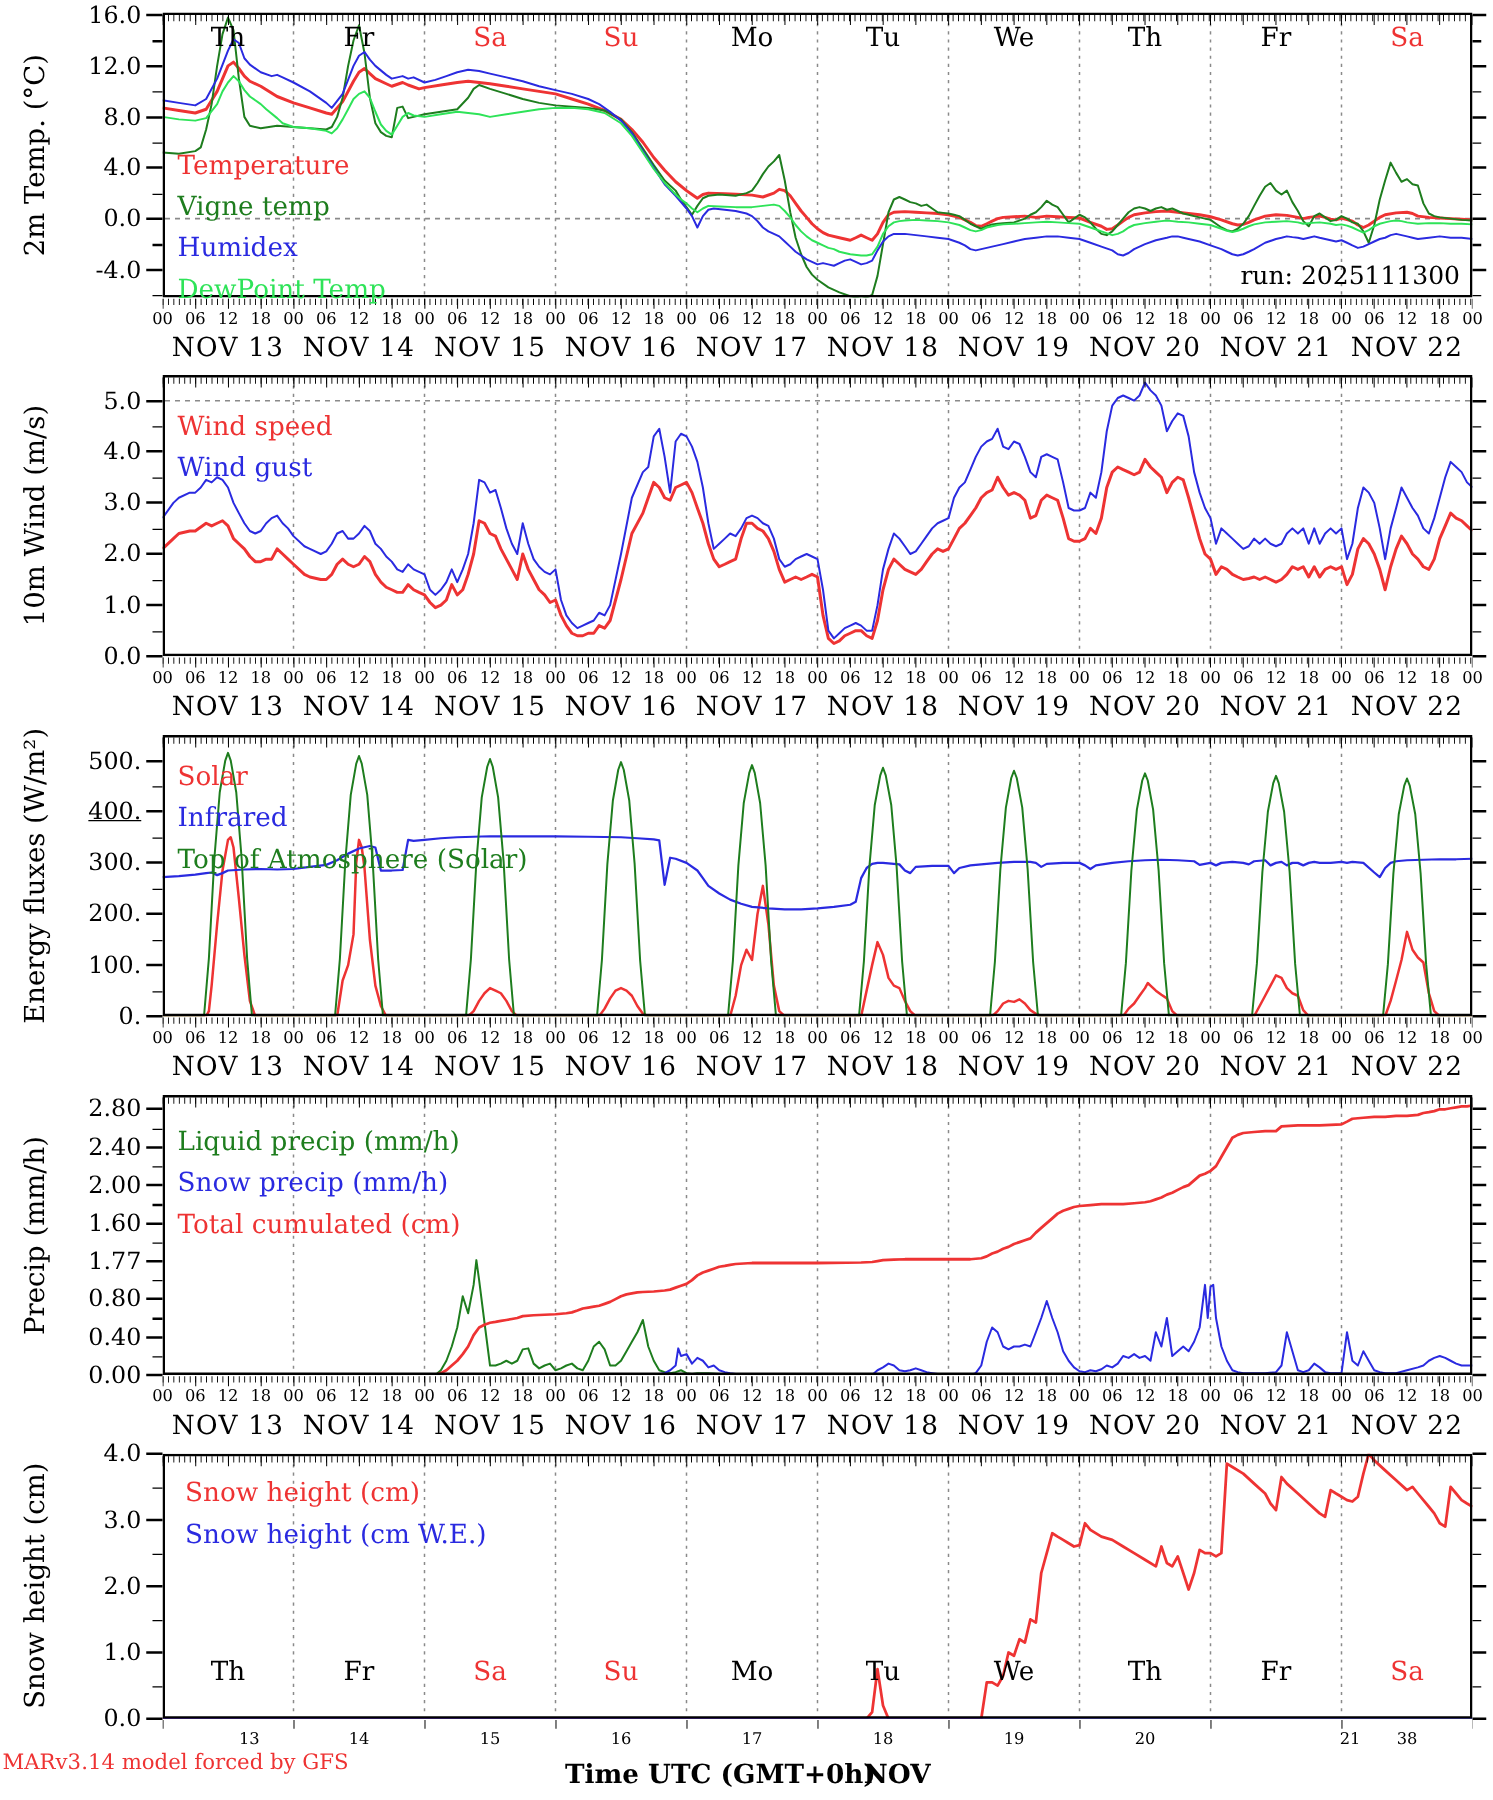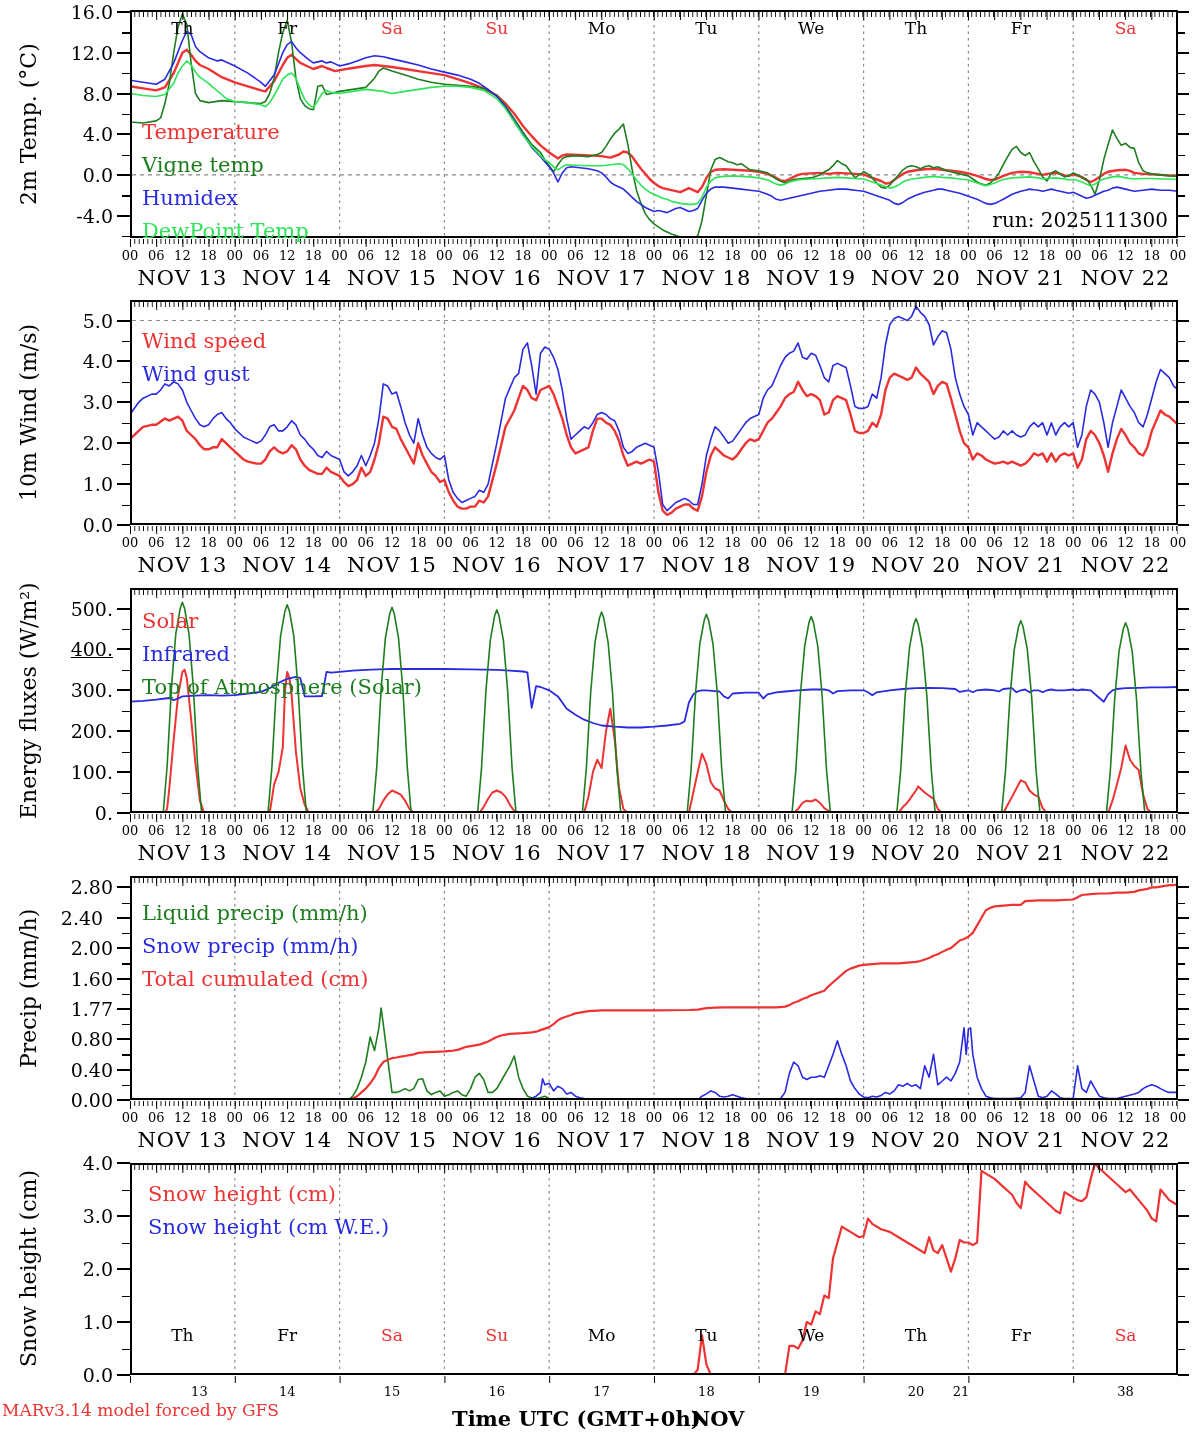--- a/index.html
+++ b/index.html
@@ -9,21 +9,21 @@
   .plot{position:absolute;left:130px;top:0;width:1048px;}
   .plot svg{position:absolute;left:0;top:0;display:block;}
   .ytitle{position:absolute;left:16px;top:0;display:flex;align-items:center;justify-content:center;
           writing-mode:vertical-rl;transform:rotate(180deg);font-size:22px;color:#000;white-space:nowrap;}
   .comb{position:absolute;left:0;width:100%;background-repeat:repeat-x;pointer-events:none;}
   .ylab{position:absolute;width:62px;text-align:right;font-size:19px;color:#000;line-height:22px;}
   .ytick{position:absolute;background:#000;}
   .xh{position:absolute;font-size:13px;color:#000;transform:translateX(-50%);white-space:nowrap;}
   .xd{position:absolute;font-size:21px;color:#000;transform:translateX(-50%);white-space:nowrap;letter-spacing:1px;}
   .xn{position:absolute;font-size:13px;color:#000;transform:translateX(-50%);}
-  .dow{position:absolute;font-size:17px;transform:translateX(-50%);white-space:nowrap;}
+  .dow{position:absolute;font-size:21px;transform:translateX(-50%);white-space:nowrap;}
   .lg{position:absolute;font-size:21px;white-space:nowrap;}
   .note{position:absolute;font-size:20px;color:#000;white-space:nowrap;}
   .ftr{position:absolute;white-space:nowrap;}
   #credit1,#credit2{font-size:17px;}
   #timeutc,#monthlbl{font-size:21px;color:#000;font-weight:bold;}
   #station{font-size:27px;}
 </style>
 </head>
 <body>
 
@@ -385,21 +385,21 @@
         <div class="comb" style="top:225px;height:5px;background-image:linear-gradient(90deg,#000 0,#000 1px,transparent 1px);background-size:4.366666666666666px 100%;"></div>
         <div class="lg" style="left:12px;top:25px;color:#1e7d1e">Liquid precip (mm/h)</div>
         <div class="lg" style="left:12px;top:58px;color:#2a2ae0">Snow precip (mm/h)</div>
         <div class="lg" style="left:12px;top:91px;color:#ee3333">Total cumulated (cm)</div>
       </div>
   <div class="ytick" style="left:117px;top:10.4px;width:13px;height:2px;"></div>
       <div class="ytick" style="left:1178px;top:10.4px;width:11px;height:2px;"></div>
       <div class="ylab" style="left:51px;top:0.4px;">2.80</div>
       <div class="ytick" style="left:117px;top:40.8px;width:13px;height:2px;"></div>
       <div class="ytick" style="left:1178px;top:40.8px;width:11px;height:2px;"></div>
-      <div class="ylab" style="left:51px;top:30.8px;text-align:center;">2.40</div>
+      <div class="ylab" style="left:51px;top:30.8px;">2.40</div>
       <div class="ytick" style="left:117px;top:71.1px;width:13px;height:2px;"></div>
       <div class="ytick" style="left:1178px;top:71.1px;width:11px;height:2px;"></div>
       <div class="ylab" style="left:51px;top:61.1px;">2.00</div>
       <div class="ytick" style="left:117px;top:101.5px;width:13px;height:2px;"></div>
       <div class="ytick" style="left:1178px;top:101.5px;width:11px;height:2px;"></div>
       <div class="ylab" style="left:51px;top:91.5px;">1.60</div>
       <div class="ytick" style="left:117px;top:131.9px;width:13px;height:2px;"></div>
       <div class="ytick" style="left:1178px;top:131.9px;width:11px;height:2px;"></div>
       <div class="ylab" style="left:51px;top:121.9px;">1.77</div>
       <div class="ytick" style="left:117px;top:162.3px;width:13px;height:2px;"></div>
@@ -534,20 +534,20 @@
       <div class="ytick" style="left:122px;top:26.5px;width:8px;height:1.4px;"></div>
       <div class="ytick" style="left:1178px;top:26.5px;width:7px;height:1.4px;"></div>
       <div class="xn" style="left:182.4px;top:221px;margin-left:17px;">13</div>
       <div class="xn" style="left:287.2px;top:221px;">14</div>
       <div class="xn" style="left:392.0px;top:221px;">15</div>
       <div class="xn" style="left:496.8px;top:221px;">16</div>
       <div class="xn" style="left:601.6px;top:221px;">17</div>
       <div class="xn" style="left:706.4px;top:221px;">18</div>
       <div class="xn" style="left:811.2px;top:221px;">19</div>
       <div class="xn" style="left:916.0px;top:221px;">20</div>
-      <div class="xn" style="left:961px;top:221px;">21</div>
+      <div class="xn" style="left:1080px;top:221px;">21</div>
       <div class="xn" style="left:1125.6px;top:221px;">38</div>
     </div>
 
   <div class="ftr" id="credit1" style="left: 2px; top: 1400px; color: rgb(238, 51, 51);">MARv3.14 model forced by GFS</div>
   <div class="ftr" id="timeutc" style="left:452px;top:1406px;">Time UTC (GMT+0h)</div>
   <div class="ftr" id="monthlbl" style="left:691px;top:1406px;">NOV</div>
 </div>
 
 </body></html>

